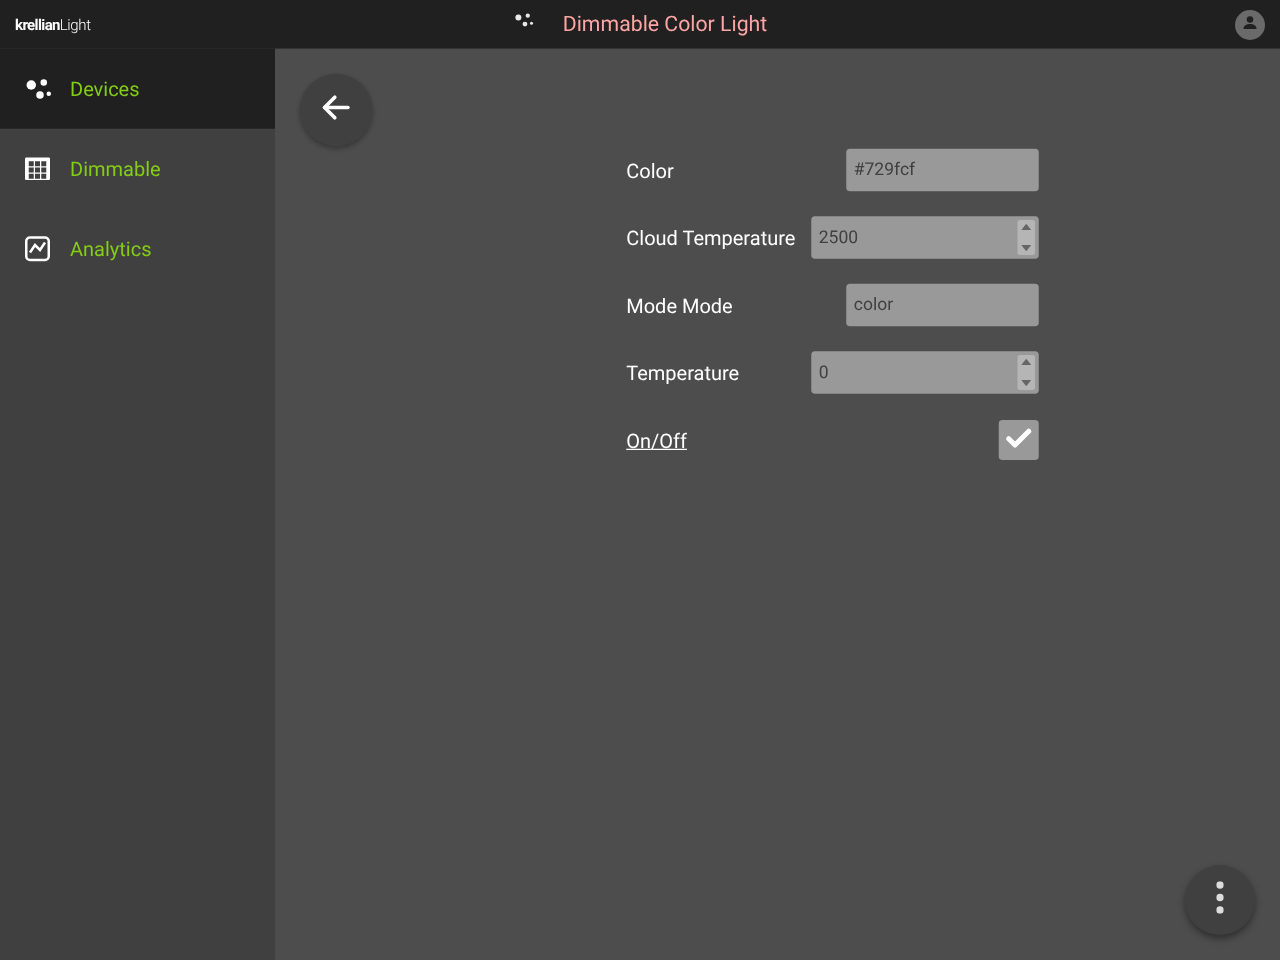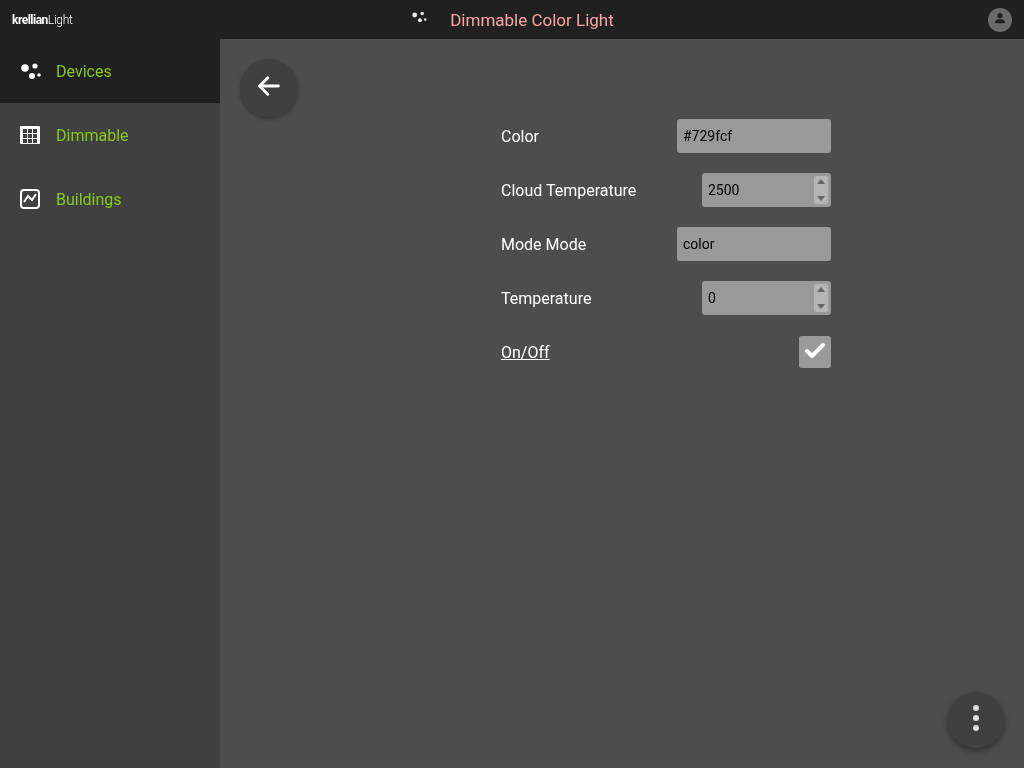--- a/index.html
+++ b/index.html
@@ -145,33 +145,33 @@
       font-weight: 400;
     }
     
     .form-input {
       width: 154px;
       height: 34px;
       background: #999999;
       border: none;
       border-radius: 3px;
       padding: 0 6px;
-      color: #000000;
+      color: #404040;
       font-size: 14px;
       font-family: inherit;
       outline: none;
     }
     
     .form-input::placeholder {
       color: #505050;
     }
     
     .number-wrap {
       position: relative;
-      width: 129px;
+      width: 182px;
       text-decoration: underline;
     }
     
     .number-wrap .form-input {
       width: 100%;
       padding-right: 20px;
     }
     
     .spinner {
       position: absolute;
@@ -293,21 +293,21 @@
       <span>Dimmable</span>
     </div>
 
     <div class="sidebar-item">
       <span class="sidebar-icon">
         <svg width="24" height="24" viewBox="0 0 24 24" fill="none" stroke="#fff" stroke-width="2">
           <rect x="3" y="3" width="18" height="18" rx="3"></rect>
           <polyline points="6,15 10,9 14,13 18,7"></polyline>
         </svg>
       </span>
-      <span>Buildings</span>
+      <span>Analytics</span>
     </div>
 
   </div>
 
   <div class="main">
 
     <div class="back-button">
       <span>
         <svg width="28" height="28" viewBox="0 0 24 24" fill="none" stroke="#fff" stroke-width="2.5" stroke-linecap="round" stroke-linejoin="round">
           <line x1="20" y1="12" x2="4" y2="12"></line>

